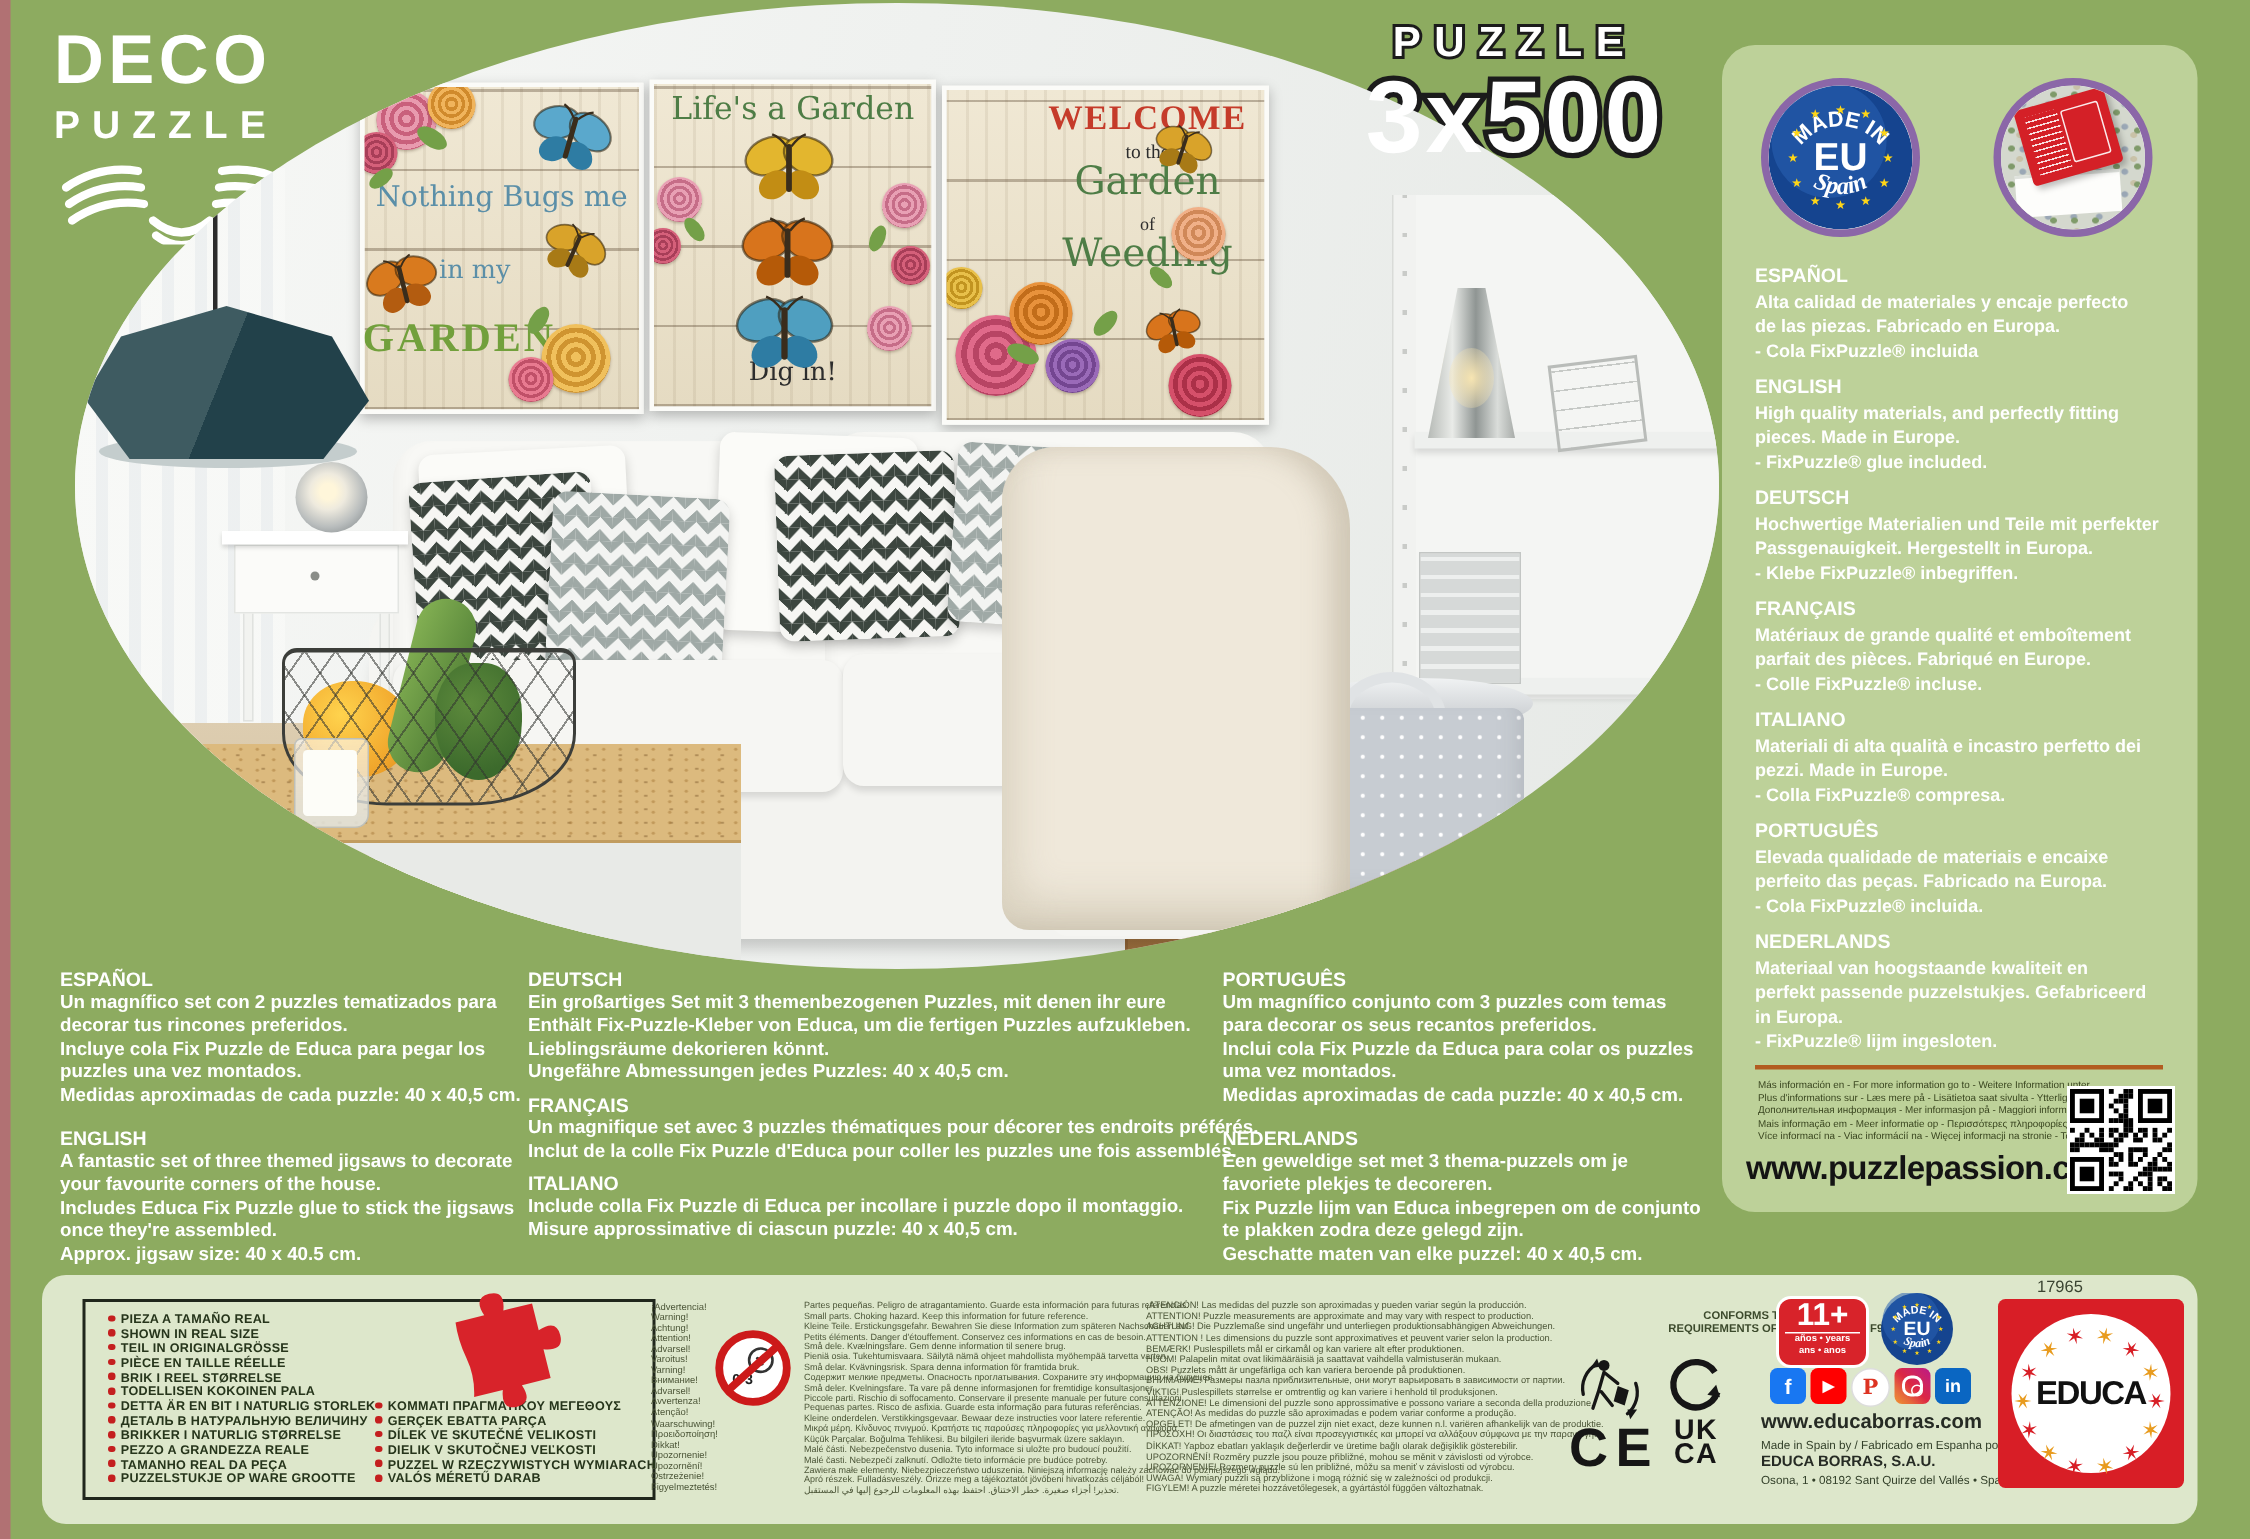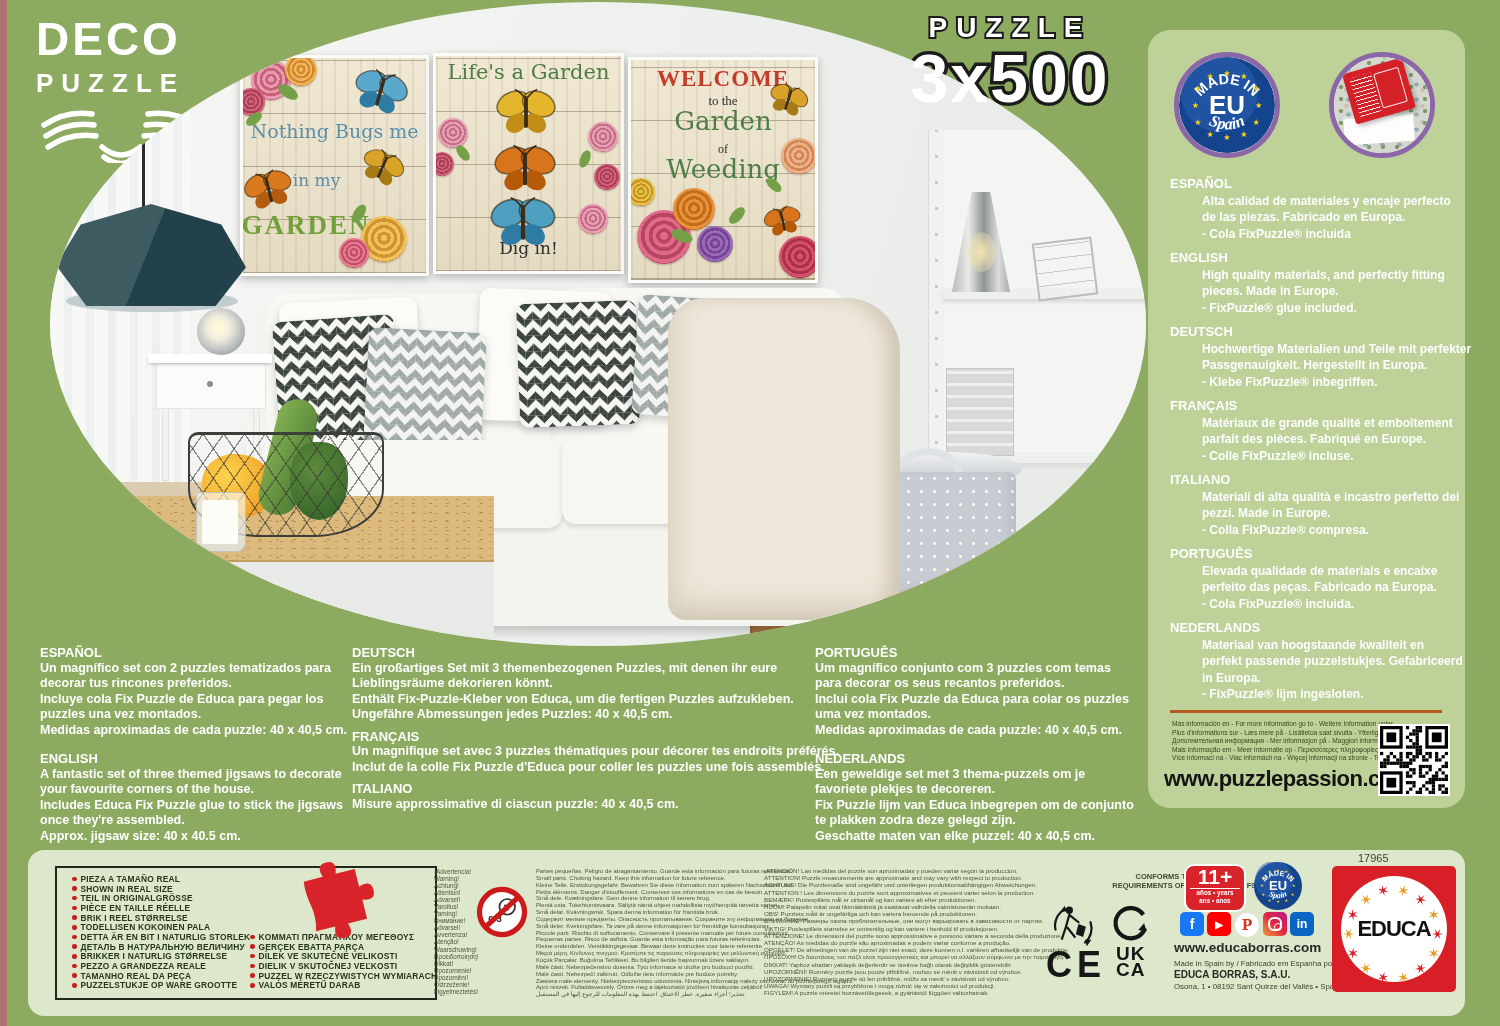--- a/index.html
+++ b/index.html
@@ -109,21 +109,21 @@
        radial-gradient(#9aa7b5 2px,transparent 2.6px) 6px 5px/17px 15px,
        radial-gradient(#c9c2a8 2px,transparent 2.6px) 3px 9px/19px 16px,#d4d8ce;}
   .gluebox{position:absolute;left:10px;top:58px;width:70px;height:26px;background:#fdfdfb;transform:rotate(-4deg);border-top:2px solid #dfe2dd;}
   .gluepack{position:absolute;left:14px;top:8px;width:62px;height:52px;background:#d42027;border-radius:3px;transform:rotate(-16deg);box-shadow:2px 3px 4px rgba(0,0,0,.25);}
   .gluepack i{position:absolute;left:6px;top:6px;width:22px;height:40px;
      background:repeating-linear-gradient(0deg,rgba(255,255,255,.85) 0 1px,transparent 1px 4px);}
   .gluepack u{position:absolute;right:6px;top:8px;width:24px;height:34px;border:1.5px solid rgba(255,255,255,.9);border-radius:2px;}
   #panel .langs{position:absolute;left:22px;top:146px;width:285px;color:#fff;}
   .lsec{margin-bottom:8px;}
   .lsec .h{font-size:13px;font-weight:bold;line-height:16.5px;}
-  .lsec .ln{font-size:12px;font-weight:bold;line-height:16.5px;white-space:nowrap;margin-left:32px;}
+  .lsec .ln{font-size:12px;font-weight:bold;line-height:16.5px;white-space:nowrap;}
   #divider{left:1170px;top:710px;width:272px;height:2.5px;background:#b25c20;}
   #infoblock{left:1172px;top:720px;width:200px;text-align:center;color:#39451f;}
   #infoblock div{font-size:6.6px;line-height:8.6px;white-space:nowrap;}
   #ppurl{left:1164px;top:766px;width:216px;font-size:22px;font-weight:bold;color:#141414;letter-spacing:-.5px;}
   #qr{left:1378px;top:724px;width:68px;height:68px;background:#fff;padding:2px;}
   
   .desc{color:#fff;}
   .desc .h{font-size:13px;font-weight:bold;line-height:15.5px;}
   .desc .ln{font-size:12.5px;font-weight:bold;line-height:15.5px;white-space:nowrap;}
   .gap{height:13px;}
@@ -290,21 +290,21 @@
           </svg></div>
         <div class="bfly" style="left: 52px; top: 140px; width: 70px; height: 56px; transform: rotate(0deg);"><svg viewBox="0 0 40 32" width="100%" height="100%">
    <ellipse cx="12" cy="10" rx="10.5" ry="7.5" fill="#4f9fc0" stroke="rgba(40,28,8,.55)" transform="rotate(-24 12 10)"></ellipse>
    <ellipse cx="28" cy="10" rx="10.5" ry="7.5" fill="#4f9fc0" stroke="rgba(40,28,8,.55)" transform="rotate(24 28 10)"></ellipse>
    <ellipse cx="14" cy="22" rx="7" ry="5.5" fill="#2e7ca3" transform="rotate(-36 14 22)"></ellipse>
    <ellipse cx="26" cy="22" rx="7" ry="5.5" fill="#2e7ca3" transform="rotate(36 26 22)"></ellipse>
    <rect x="18.8" y="5" width="2.4" height="20" rx="1.2" fill="#3a2d1c"></rect>
    <path d="M19 6 Q16 2 13 1 M21 6 Q24 2 27 1" stroke="#3a2d1c" stroke-width="1" fill="none"></path>
           </svg></div>
       </div>
-    <div class="a poster" id="p2" style="left:578px;top:55px;width:184px;height:220px;">
+    <div class="a poster" id="p2" style="left:578px;top:55px;width:184px;height:220px;padding-left:28px;">
       <div class="ptxt" style="top:6px;font-size:23px;color:#c53b2a;font-family:'Liberation Serif',serif;font-weight:bold;letter-spacing:1px;">WELCOME</div>
       <div class="ptxt" style="top:33px;font-size:13px;color:#2d2d2d;font-family:'Liberation Serif',serif;">to the</div>
       <div class="ptxt script" style="top:46px;font-size:26px;color:#4e7d46;">Garden</div>
       <div class="ptxt" style="top:82px;font-size:12px;color:#2d2d2d;font-family:'Liberation Serif',serif;">of</div>
       <div class="ptxt script" style="top:94px;font-size:26px;color:#4e7d46;">Weeding</div>
     <span class="rose" style="left: 6px; top: 150px; width: 54px; height: 54px; background: repeating-radial-gradient(circle at 50% 48%, rgb(224, 106, 138) 0px, rgb(224, 106, 138) 3.85714px, rgb(184, 68, 100) 3.85714px, rgb(184, 68, 100) 7.71429px); box-shadow: rgba(60, 40, 20, 0.3) 0px 1px 2px;"></span>
         <span class="rose" style="left: 42px; top: 128px; width: 42px; height: 42px; background: repeating-radial-gradient(circle at 50% 48%, rgb(232, 146, 60) 0px, rgb(232, 146, 60) 3px, rgb(194, 109, 26) 3px, rgb(194, 109, 26) 6px); box-shadow: rgba(60, 40, 20, 0.3) 0px 1px 2px;"></span>
         <span class="rose" style="left: 66px; top: 166px; width: 36px; height: 36px; background: repeating-radial-gradient(circle at 50% 48%, rgb(154, 106, 184) 0px, rgb(154, 106, 184) 2.57143px, rgb(116, 70, 145) 2.57143px, rgb(116, 70, 145) 5.14286px); box-shadow: rgba(60, 40, 20, 0.3) 0px 1px 2px;"></span>
         <span class="rose" style="left: -4px; top: 118px; width: 28px; height: 28px; background: repeating-radial-gradient(circle at 50% 48%, rgb(232, 192, 74) 0px, rgb(232, 192, 74) 2px, rgb(194, 148, 32) 2px, rgb(194, 148, 32) 4px); box-shadow: rgba(60, 40, 20, 0.3) 0px 1px 2px;"></span>
         <span class="rose" style="left: 148px; top: 176px; width: 42px; height: 42px; background: repeating-radial-gradient(circle at 50% 48%, rgb(213, 80, 106) 0px, rgb(213, 80, 106) 3px, rgb(171, 48, 72) 3px, rgb(171, 48, 72) 6px); box-shadow: rgba(60, 40, 20, 0.3) 0px 1px 2px;"></span>
@@ -625,33 +625,34 @@
         <div class="ln">your favourite corners of the house.</div>
         <div class="ln">Includes Educa Fix Puzzle glue to stick the jigsaws</div>
         <div class="ln">once they're assembled.</div>
         <div class="ln">Approx. jigsaw size: 40 x 40.5 cm.</div>
       </div>
   </div>
   <div class="a desc" id="desc2">
     <div class="h">DEUTSCH</div>
     <div>
         <div class="ln">Ein großartiges Set mit 3 themenbezogenen Puzzles, mit denen ihr eure</div>
+        <div class="ln">Enthält Fix-Puzzle-Kleber von Educa, um die fertigen Puzzles aufzukleben.</div>
         <div class="ln">Lieblingsräume dekorieren könnt.</div>
-        <div class="ln">Enthält Fix-Puzzle-Kleber von Educa, um die fertigen Puzzles aufzukleben.</div>
         <div class="ln">Ungefähre Abmessungen jedes Puzzles: 40 x 40,5 cm.</div>
       </div>
     <div class="gap" style="height:6px;"></div>
     <div class="h">FRANÇAIS</div>
     <div>
         <div class="ln">Un magnifique set avec 3 puzzles thématiques pour décorer tes endroits préférés.</div>
         <div class="ln">Inclut de la colle Fix Puzzle d'Educa pour coller les puzzles une fois assemblés.</div>
       </div>
     <div class="gap" style="height:6px;"></div>
     <div class="h">ITALIANO</div>
     <div>
+        <div class="ln">Include colla Fix Puzzle di Educa per incollare i puzzle dopo il montaggio.</div>
         <div class="ln">Misure approssimative di ciascun puzzle: 40 x 40,5 cm.</div>
       </div>
   </div>
   <div class="a desc" id="desc3">
     <div class="h">PORTUGUÊS</div>
     <div>
         <div class="ln">Um magnífico conjunto com 3 puzzles com temas</div>
         <div class="ln">para decorar os seus recantos preferidos.</div>
         <div class="ln">Inclui cola Fix Puzzle da Educa para colar os puzzles</div>
         <div class="ln">uma vez montados.</div>

